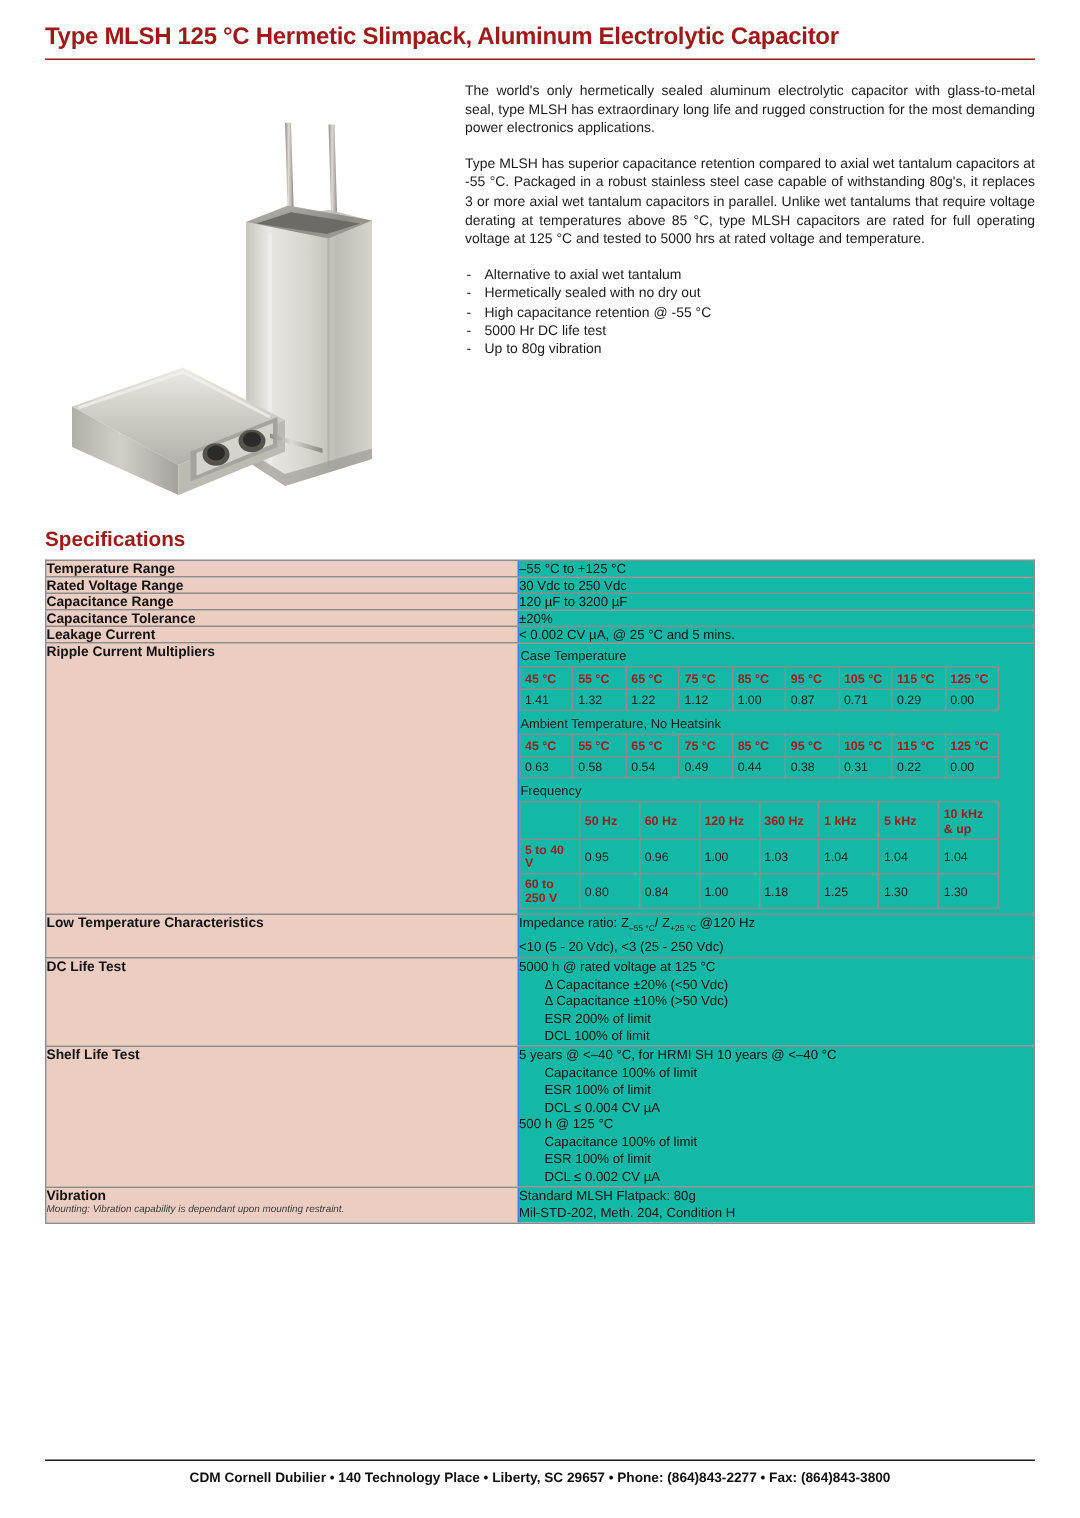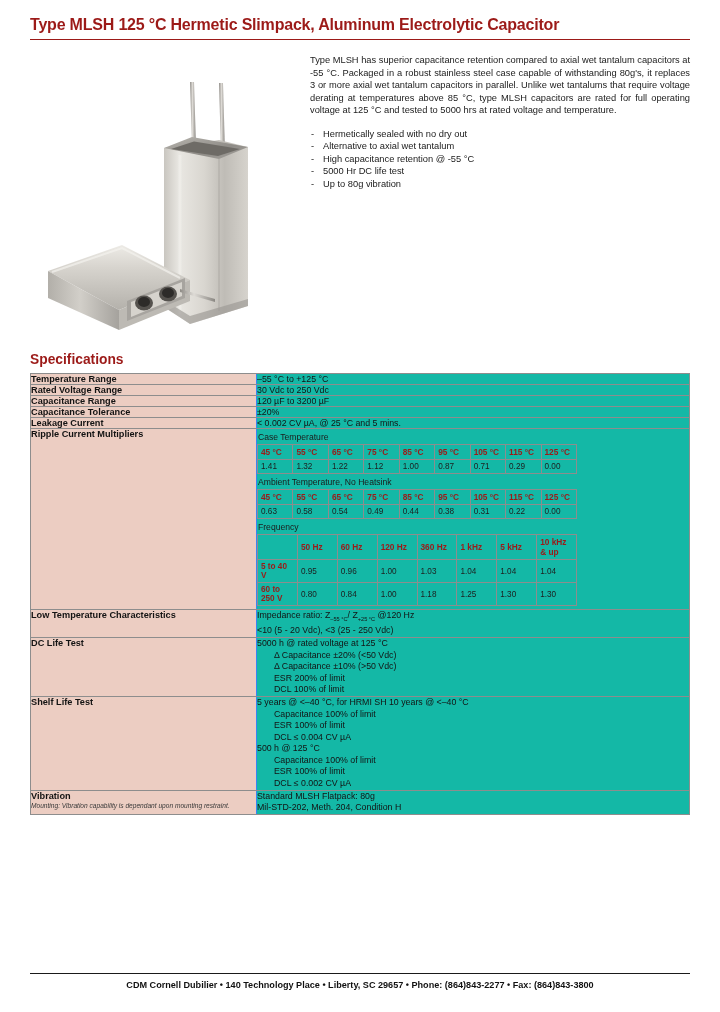--- a/index.html
+++ b/index.html
@@ -73,21 +73,21 @@
     border-collapse:collapse;
     table-layout:fixed;
   }
   table.spec > tbody > tr > td {
     vertical-align:top;
     border-top:1px solid #8d8d8d;
     border-bottom:1px solid #8d8d8d;
     padding:0;
   }
   td.lbl {
-    width:226px;
+    width:315px;
     background:#eccdc2;
     border-left:1px solid #8d8d8d;
     padding:4px 0 4px 14px;
     font-size:9.2px;
     font-weight:bold;
     color:#131313;
   }
   td.val {
     background:#14b8a6;
     border-left:1px solid #3b82f6;
@@ -235,26 +235,27 @@
 
           <path d="M150 237 L185 247 L185 250 L150 240 Z" fill="url(#gWire)"></path>
 
           <path d="M22 220 L92 196 L150 226" stroke="#f4f2ee" stroke-width="2" fill="none" opacity="0.7"></path>
         </g>
       </svg>
     </div>
 
     <div class="text-col">
       <div class="intro">
+        <p>The world's only hermetically sealed aluminum electrolytic capacitor with glass-to-metal seal, type MLSH has extraordinary long life and rugged construction for the most demanding power electronics applications.</p>
         <p>Type MLSH has superior capacitance retention compared to axial wet tantalum capacitors at -55 °C. Packaged in a robust stainless steel case capable of withstanding 80g's, it replaces 3 or more axial wet tantalum capacitors in parallel. Unlike wet tantalums that require voltage derating at temperatures above 85 °C, type MLSH capacitors are rated for full operating voltage at 125 °C and tested to 5000 hrs at rated voltage and temperature.</p>
       </div>
 
       <ul class="hl-list">
+        <li>Alternative to axial wet tantalum</li>
         <li>Hermetically sealed with no dry out</li>
-        <li>Alternative to axial wet tantalum</li>
         <li>High capacitance retention @ -55 °C</li>
         <li>5000 Hr DC life test</li>
         <li>Up to 80g vibration</li>
       </ul>
     </div>
   </div>
 
   <div class="spec-title">Specifications</div>
 
   <table class="spec">

